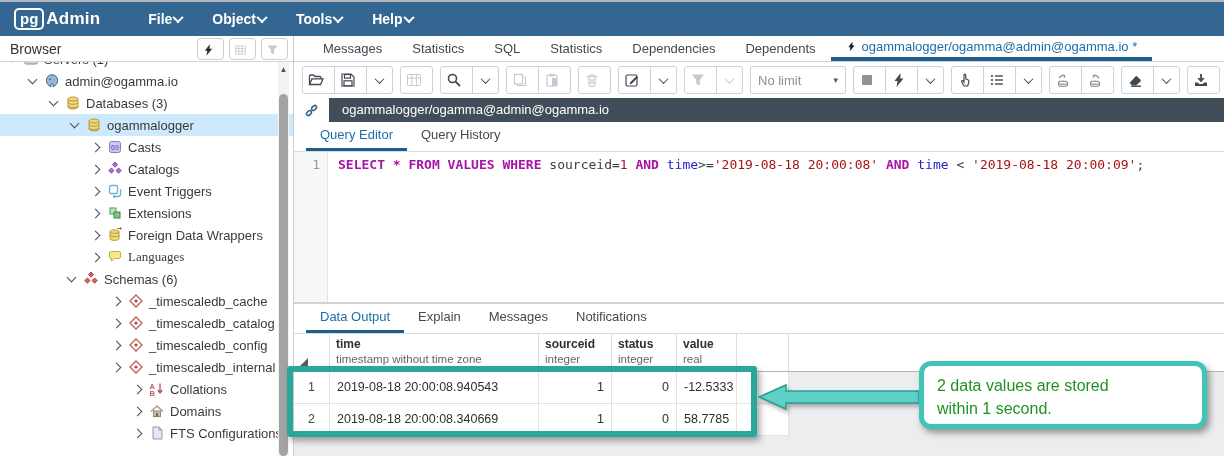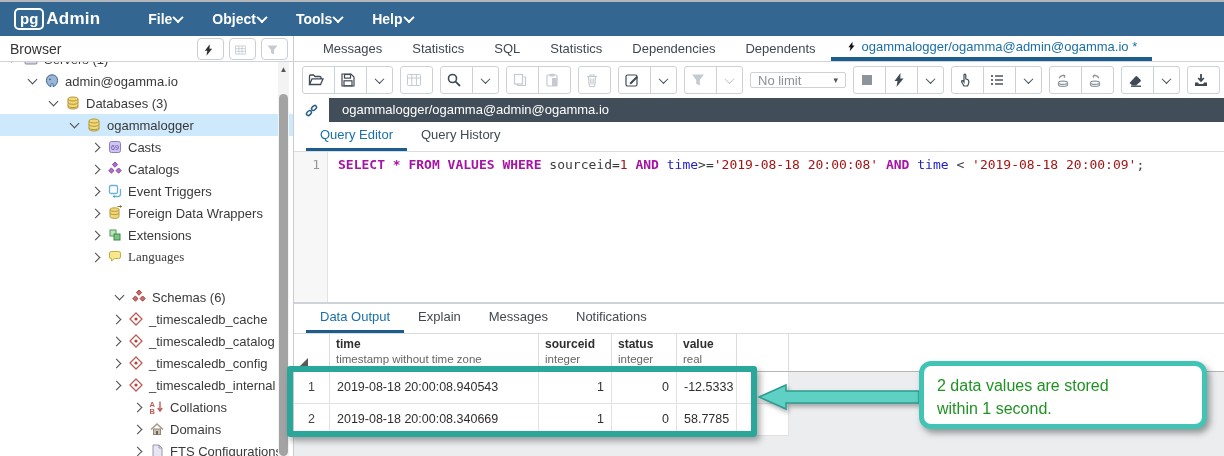--- a/index.html
+++ b/index.html
@@ -45,21 +45,21 @@
   .tb-btn{width:33px;height:28px;border:1px solid #ccd2d8;background:#fff;display:flex;align-items:center;justify-content:center;color:#3f4a54;box-sizing:border-box;}
   .btn-group .tb-btn + .tb-btn{margin-left:-1px;}
   .btn-group .tb-btn:first-child{border-radius:3px 0 0 3px;}
   .btn-group .tb-btn:last-child{border-radius:0 3px 3px 0;}
   .btn-group .tb-btn:only-child{border-radius:3px;}
   .tb-btn.caret-btn{width:27px;}
   .tb-btn.disabled{color:#c3cad1;}
   .tb-btn.muted{color:#8d949b;}
   .tb-btn svg{width:16px;height:16px;}
   .tb-btn .chev{border-width:1.6px;color:inherit;}
-  .tb-select{width:96px;height:16px;border:1px solid #ccd2d8;border-radius:2px;display:flex;align-items:center;justify-content:space-between;padding:0 7px;color:#8a9096;font-size:13px;background:#fff;box-sizing:border-box;}
+  .tb-select{width:96px;height:28px;border:1px solid #ccd2d8;border-radius:2px;display:flex;align-items:center;justify-content:space-between;padding:0 7px;color:#8a9096;font-size:13px;background:#fff;box-sizing:border-box;}
   .tb-select .sel-arrow{color:#555;font-size:9px;}
   .banner-row{height:24px;display:flex;}
   .banner-icon-cell{width:35px;display:flex;align-items:center;justify-content:center;background:#fff;color:#2e6286;}
   .banner-icon-cell svg{width:15px;height:15px;}
   .banner{flex:1;background:#414d59;color:#fff;font-size:13px;line-height:24px;padding-left:13px;}
   .ptabs{height:30px;border-bottom:1px solid #d8dcdf;display:flex;padding-left:12px;box-sizing:border-box;}
   .ptab{padding:0 14px;font-size:13px;color:#42494f;line-height:26px;box-sizing:border-box;}
   .ptab.active{color:#1b6fa8;border-bottom:3px solid #1c5d8d;}
   .editor{flex:1;display:flex;background:#fff;font-family:"DejaVu Sans Mono",monospace;font-size:13px;overflow:hidden;}
   .gutter{width:34px;background:#f7f7f8;border-right:1px solid #e3e3e3;color:#999;text-align:right;padding:5px 7px 0 0;box-sizing:border-box;}
@@ -255,47 +255,47 @@
                 <path d="M13.5 6 v5 a2.5 2.5 0 0 1-2.5 2.5 h-5"></path>
                 <path d="M6 13.5 l2-1.2 v2.4 Z" fill="#2aa79b" stroke="none"></path>
               </svg>
             </span>
             <span>Event Triggers</span>
           </div>
           <div class="tree-row" style="padding-left: 92px;">
             <span class="tchev collapsed"></span>
             <span class="ticon">
               <svg viewBox="0 0 16 16">
+                <rect x="3" y="3" width="6" height="6" fill="#bfe3c0" stroke="#4c9e52"></rect>
+                <rect x="7" y="7" width="6" height="6" fill="#7cc483" stroke="#3d8a43"></rect>
+              </svg>
+            </span>
+            <span>Extensions</span>
+          </div>
+          <div class="tree-row" style="padding-left: 92px;">
+            <span class="tchev collapsed"></span>
+            <span class="ticon">
+              <svg viewBox="0 0 16 16">
                 <path d="M3 4.6 c0-1.1 2-1.8 4.5-1.8 s4.5 .7 4.5 1.8 v7 c0 1.1-2 1.8-4.5 1.8 s-4.5-.7-4.5-1.8 Z" fill="#f2d777" stroke="#b59a3c"></path>
                 <path d="M3 4.6 c0 1.1 2 1.8 4.5 1.8 s4.5-.7 4.5-1.8 M3 7.8 c0 1.1 2 1.8 4.5 1.8 s4.5-.7 4.5-1.8" fill="none" stroke="#b59a3c"></path>
                 <path d="M10.5 1.5 h4 M14.5 1.5 l-1.5-1 M14.5 1.5 l-1.5 1" stroke="#8a7325" fill="none"></path>
               </svg>
             </span>
             <span>Foreign Data Wrappers</span>
           </div>
-          <div class="tree-row" style="padding-left: 92px;">
-            <span class="tchev collapsed"></span>
-            <span class="ticon">
-              <svg viewBox="0 0 16 16">
-                <rect x="3" y="3" width="6" height="6" fill="#bfe3c0" stroke="#4c9e52"></rect>
-                <rect x="7" y="7" width="6" height="6" fill="#7cc483" stroke="#3d8a43"></rect>
-              </svg>
-            </span>
-            <span>Extensions</span>
-          </div>
           <div class="tree-row" style="padding-left: 92px; font-family: Liberation Serif, serif;">
             <span class="tchev collapsed"></span>
             <span class="ticon">
               <svg viewBox="0 0 16 16">
                 <path d="M2.5 4 q0-1.5 2-1.5 h7 q2 0 2 1.5 v4 q0 1.5-2 1.5 h-4 l-3 2.5 v-2.5 h-.5 q-1.5 0-1.5-1.5 Z" fill="#f7e98a" stroke="#c4ad45"></path>
               </svg>
             </span>
             <span>Languages</span>
           </div>
-          <div class="tree-row" style="padding-left: 116px; margin-top: 18px;">
+          <div class="tree-row" style="padding-left: 68px;">
             <span class="tchev expanded"></span>
             <span class="ticon">
               <svg viewBox="0 0 16 16">
                 <path d="M8 1 l2.6 2.6 L8 6.2 5.4 3.6 Z M4.4 7 7 9.6 4.4 12.2 1.8 9.6 Z M11.6 7 14.2 9.6 11.6 12.2 9 9.6 Z" fill="#cd6a66" stroke="#a8403c"></path>
               </svg>
             </span>
             <span>Schemas (6)</span>
           </div>
           <div class="tree-row" style="padding-left: 113px;">
             <span class="tchev collapsed"></span>

